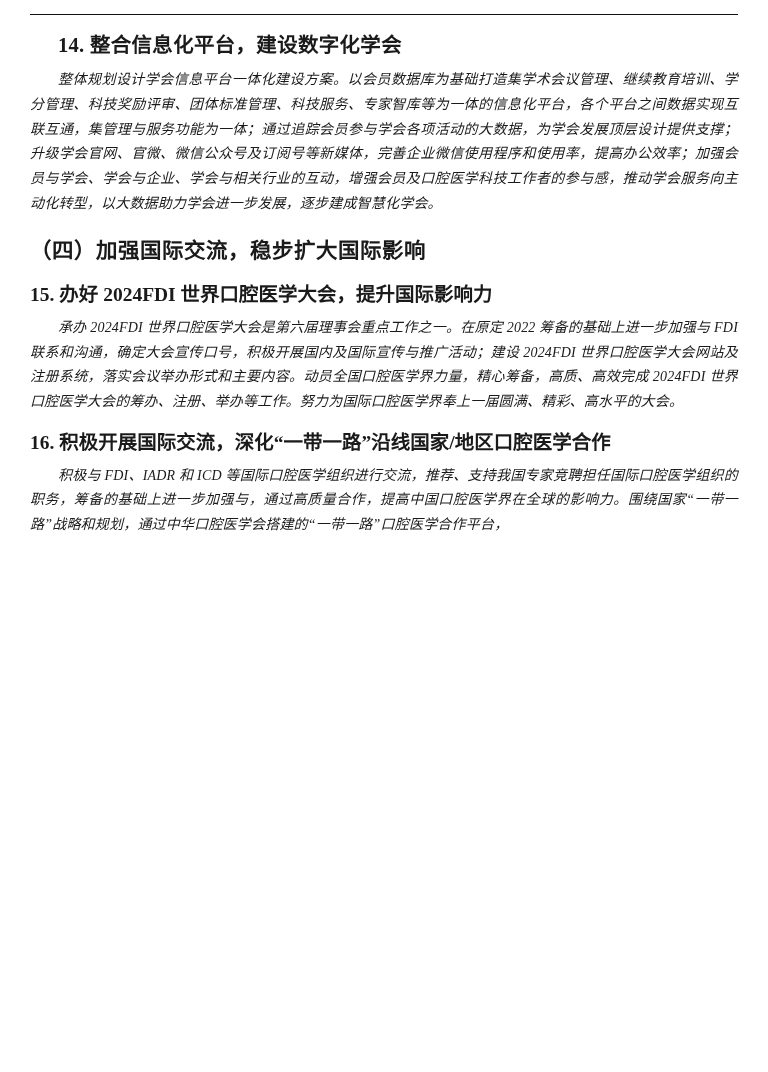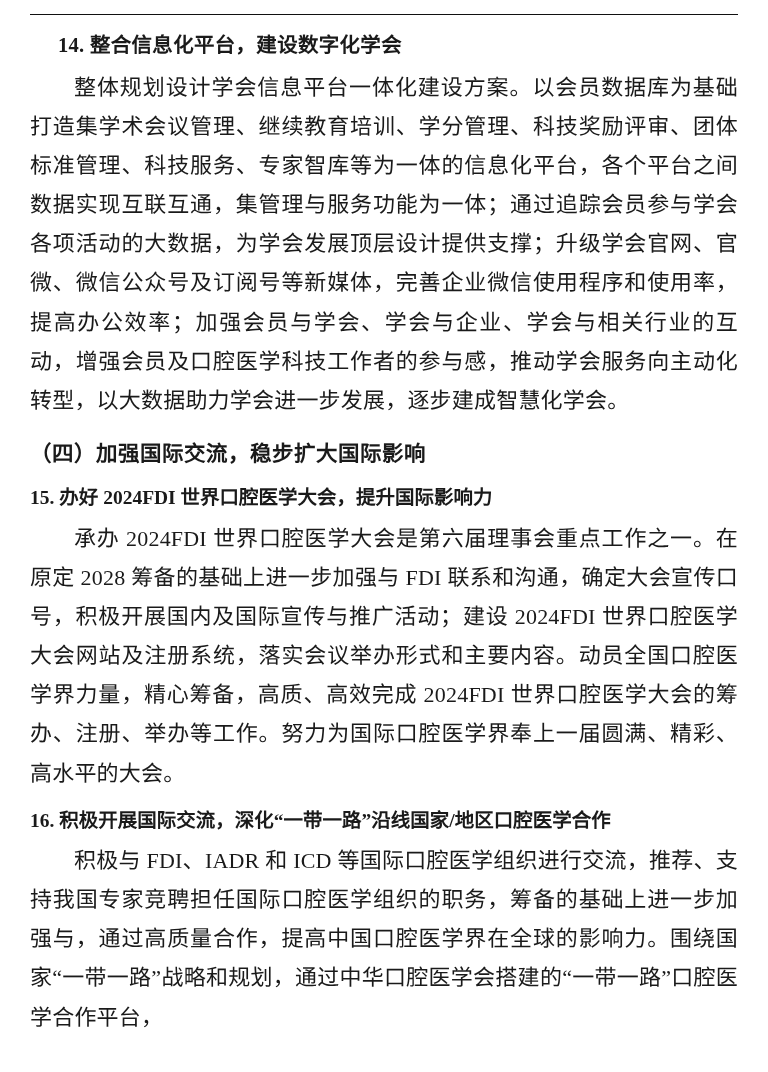--- a/index.html
+++ b/index.html
@@ -42,27 +42,28 @@
     letter-spacing: 0.5px;
     line-height: 1.5;
   }
   h3.heading-sub-center {
     font-size: 19.5px;
     font-weight: bold;
     margin: 14px 0 6px 0;
     line-height: 1.45;
   }
   p.body-text {
-    font-size: 22px;
+    font-size: 14px;
     line-height: 1.78;
     margin: 0 0 4px 0;
     text-align: justify;
     text-justify: inter-ideograph;
     text-indent: 2em;
     letter-spacing: 0.2px;
+    font-style: italic;
   }
   .blk {
     margin-bottom: 6px;
   }
 </style>
 </head>
 <body>
 
 <div class="page">
 
@@ -72,21 +73,21 @@
     <h2 class="heading-num">14. 整合信息化平台，建设数字化学会</h2>
     <p class="body-text">整体规划设计学会信息平台一体化建设方案。以会员数据库为基础打造集学术会议管理、继续教育培训、学分管理、科技奖励评审、团体标准管理、科技服务、专家智库等为一体的信息化平台，各个平台之间数据实现互联互通，集管理与服务功能为一体；通过追踪会员参与学会各项活动的大数据，为学会发展顶层设计提供支撑；升级学会官网、官微、微信公众号及订阅号等新媒体，完善企业微信使用程序和使用率，提高办公效率；加强会员与学会、学会与企业、学会与相关行业的互动，增强会员及口腔医学科技工作者的参与感，推动学会服务向主动化转型，以大数据助力学会进一步发展，逐步建成智慧化学会。</p>
   </div>
 
   <div class="blk">
     <h2 class="heading-center">（四）加强国际交流，稳步扩大国际影响</h2>
   </div>
 
   <div class="blk">
     <h3 class="heading-sub-center">15. 办好 2024FDI 世界口腔医学大会，提升国际影响力</h3>
-    <p class="body-text">承办 2024FDI 世界口腔医学大会是第六届理事会重点工作之一。在原定 2028 筹备的基础上进一步加强与 FDI 联系和沟通，确定大会宣传口号，积极开展国内及国际宣传与推广活动；建设 2024FDI 世界口腔医学大会网站及注册系统，落实会议举办形式和主要内容。动员全国口腔医学界力量，精心筹备，高质、高效完成 2024FDI 世界口腔医学大会的筹办、注册、举办等工作。努力为国际口腔医学界奉上一届圆满、精彩、高水平的大会。</p>
+    <p class="body-text">承办 2024FDI 世界口腔医学大会是第六届理事会重点工作之一。在原定 2022 筹备的基础上进一步加强与 FDI 联系和沟通，确定大会宣传口号，积极开展国内及国际宣传与推广活动；建设 2024FDI 世界口腔医学大会网站及注册系统，落实会议举办形式和主要内容。动员全国口腔医学界力量，精心筹备，高质、高效完成 2024FDI 世界口腔医学大会的筹办、注册、举办等工作。努力为国际口腔医学界奉上一届圆满、精彩、高水平的大会。</p>
   </div>
 
   <div class="blk">
     <h3 class="heading-sub-center">16. 积极开展国际交流，深化“一带一路”沿线国家/地区口腔医学合作</h3>
     <p class="body-text">积极与 FDI、IADR 和 ICD 等国际口腔医学组织进行交流，推荐、支持我国专家竞聘担任国际口腔医学组织的职务，筹备的基础上进一步加强与，通过高质量合作，提高中国口腔医学界在全球的影响力。围绕国家“一带一路”战略和规划，通过中华口腔医学会搭建的“一带一路”口腔医学合作平台，</p>
   </div>
 
 </div>
 
 </body></html>

